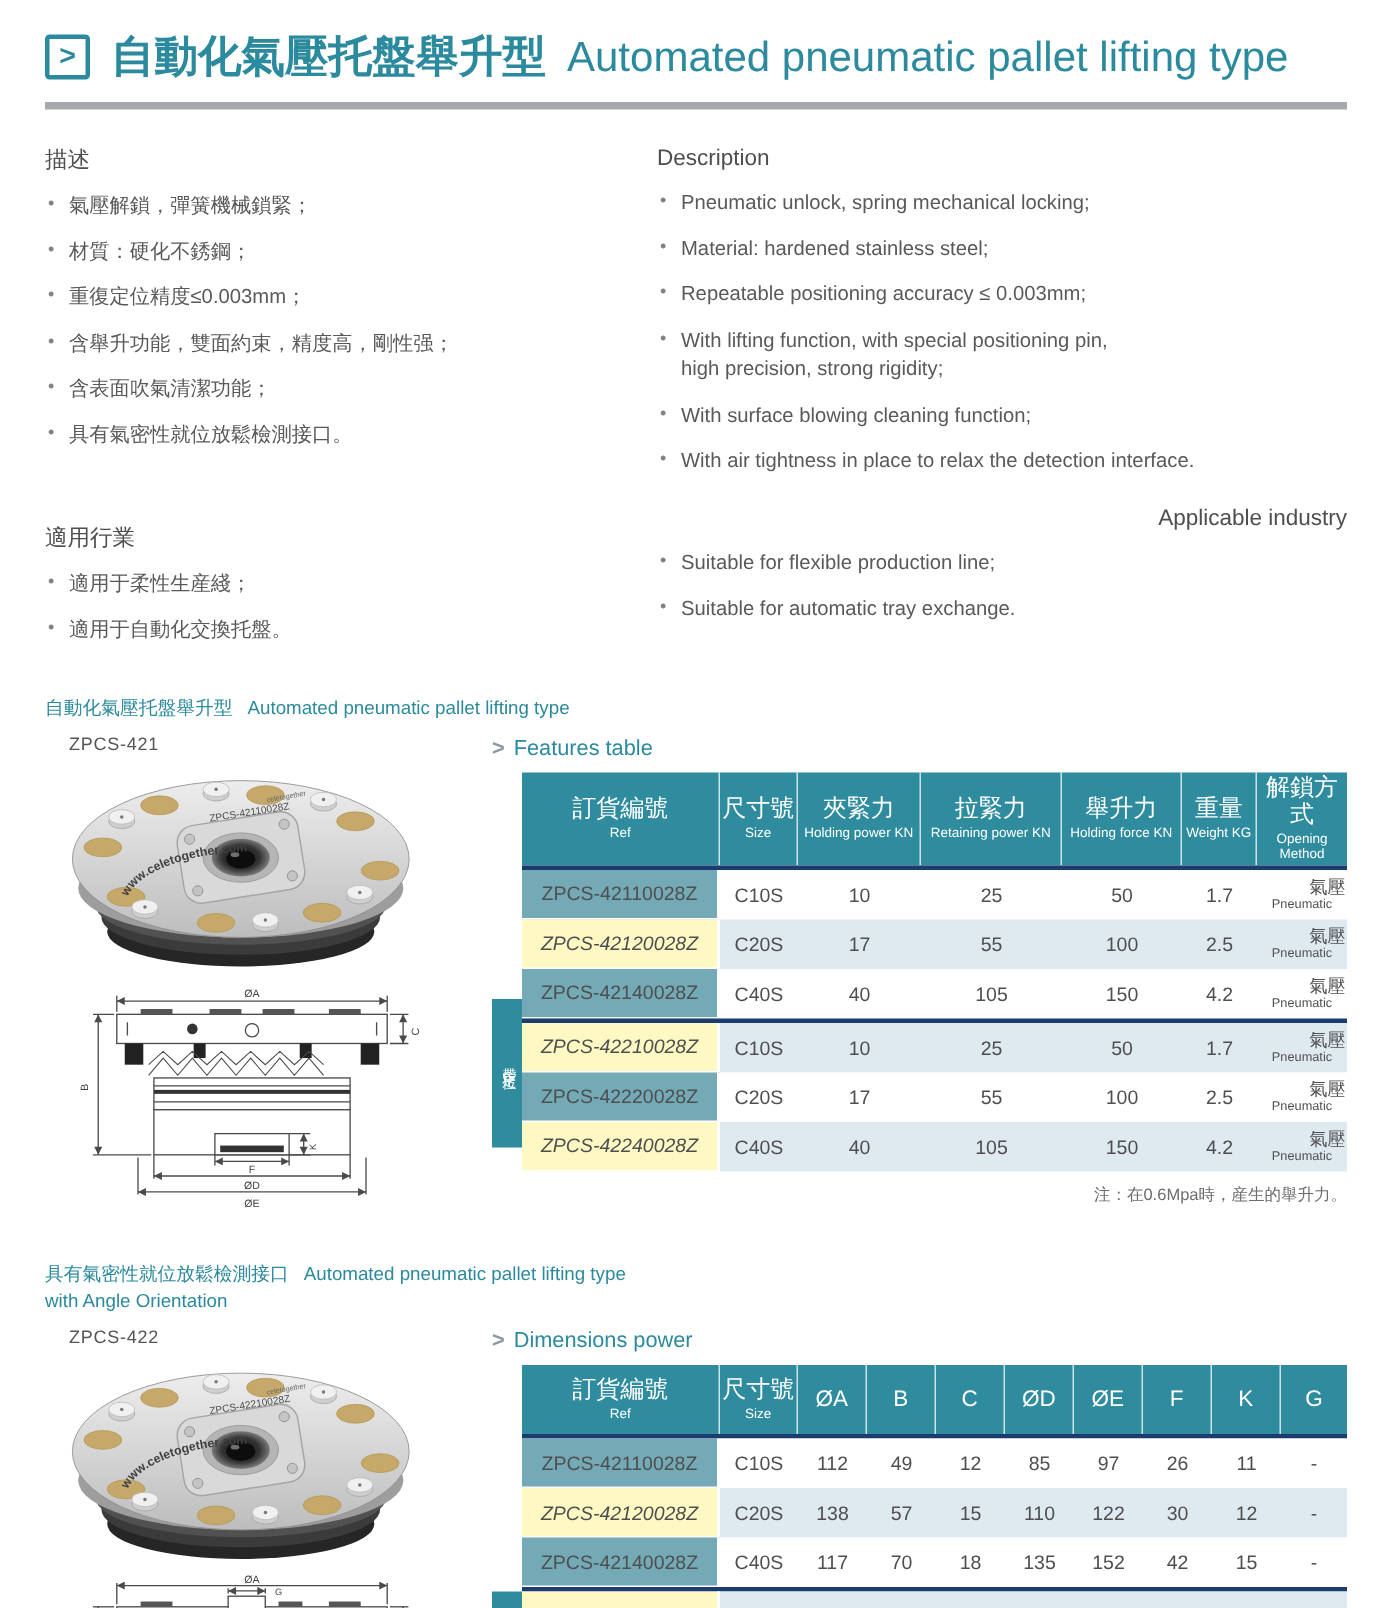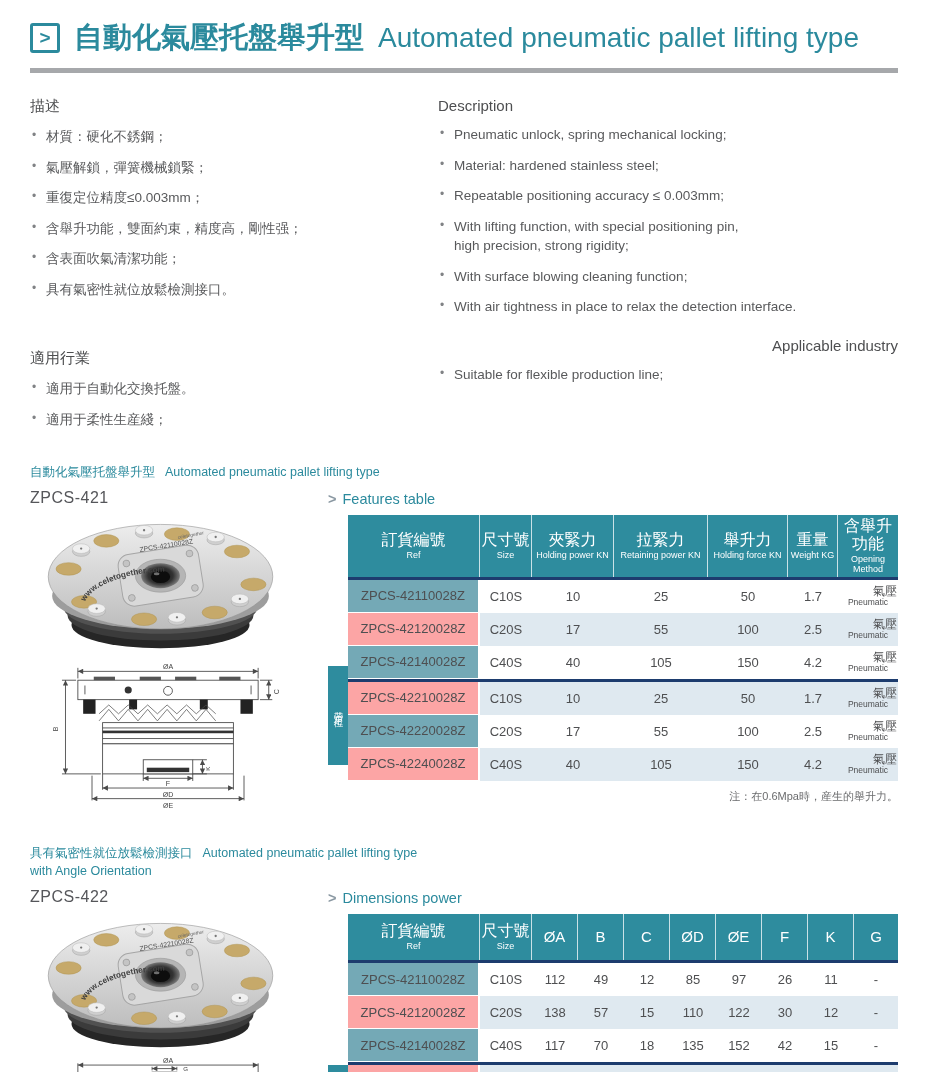--- a/index.html
+++ b/index.html
@@ -25,39 +25,39 @@
                 margin-top:11px; white-space:pre-line; }
   ul.blist li::before { content:"•"; position:absolute; left:2px; top:0; color:#808285; font-size:12px; }
   .gap-zh { margin-top:50px; }
   .gap-en { margin-top:20px;text-align:right; }
 
   
   .caption { font-size:12.5px; color:#2b8a9d; margin-top:34px; line-height:1.4; }
   .caption .en { margin-left:10px; }
   .section { display:flex; margin-top:4px; }
   .sec-left { width:302px; }
-  .model { font-size:16px; color:#55565a; letter-spacing:.5px; margin:4px 0 0 0; }
+  .model { font-size:12px; color:#55565a; letter-spacing:.5px; margin:4px 0 0 16px; }
   svg.photo { width:262px; height:150px; display:block; }
   svg.draw  { width:276px; height:152px; display:block; margin-top:2px; }
   .sec-right { flex:1; padding-left:8px; }
   .tbl-title { font-size:14.5px; color:#2b8a9d; margin:6px 0 8px 0; }
   .tbl-title .arr { color:#8a98a2; font-weight:bold; margin-right:6px; }
 
   
   .tblwrap { position:relative; margin-left:20px; }
   table.dt { border-collapse:separate; border-spacing:0; width:100%; table-layout:fixed; }
   table.dt th { background:#2e8c9e; color:#fff; font-weight:400; height:46px; vertical-align:middle;
                 border-right:1px solid rgba(255,255,255,.75); padding:2px 1px; text-align:center; }
   table.dt th:last-child { border-right:none; }
   .th-zh { font-size:16px; line-height:1.15; }
   .th-big { font-size:15px; }
   .th-en { font-size:9px; line-height:1.1; margin-top:1px; }
   table.dt td { height:33px; text-align:center; font-size:13px; color:#4e4f51; padding:0 1px; }
   td.ref { background:#74a9b6; color:#fff; font-size:12.5px; border-bottom:1px solid #fff; border-right:2px solid #fff; }
-  tr.light td { background:#dfe9f0; } tr.light td.ref { background:#fca5a5; }
+  tr.light td { background:#dfe9f0; } tr.light td.ref { background:#fef9c3;font-style:italic; }
   tr.white td { background:#fff; }   tr.white td.ref { background:#74a9b6; }
   tr.divider td { height:3px; background:#1d3c6e; padding:0; border:none; }
   .op-zh { font-size:12px; line-height:1.05;text-align:right; }
   .op-en { font-size:8.5px; line-height:1.05; }
   .band { position:absolute; left:-20px; top:151px; width:20px; height:99px; background:#2e8c9e;
           display:flex; align-items:center; justify-content:center; }
   .band span { writing-mode:vertical-rl; text-orientation:upright; color:#fff; font-size:9.5px; letter-spacing:3px; }
   .note { text-align:right; font-size:11px; color:#6b6c6e; margin-top:8px; }
 
   svg text { font-family:"Liberation Sans","DejaVu Sans",sans-serif; }
@@ -72,47 +72,48 @@
     <div class="title">
       <span class="zh">自動化氣壓托盤舉升型</span><span class="en">Automated pneumatic pallet lifting type</span>
     </div>
   </div>
   <div class="rule"></div>
 
   <div class="cols">
     <div class="col-zh">
       <div class="sec-h">描述</div>
       <ul class="blist">
+          <li>氣壓解鎖，彈簧機械鎖緊；</li>
           <li>材質：硬化不銹鋼；</li>
-          <li>氣壓解鎖，彈簧機械鎖緊；</li>
           <li>重復定位精度≤0.003mm；</li>
           <li>含舉升功能，雙面約束，精度高，剛性强；</li>
           <li>含表面吹氣清潔功能；</li>
           <li>具有氣密性就位放鬆檢測接口。</li>
         </ul>
       <div class="sec-h gap-zh">適用行業</div>
       <ul class="blist">
+          <li>適用于柔性生産綫；</li>
           <li>適用于自動化交換托盤。</li>
-          <li>適用于柔性生産綫；</li>
         </ul>
     </div>
     <div class="col-en">
       <div class="sec-h">Description</div>
       <ul class="blist">
           <li>Pneumatic unlock, spring mechanical locking;</li>
           <li>Material: hardened stainless steel;</li>
           <li>Repeatable positioning accuracy ≤ 0.003mm;</li>
           <li>With lifting function, with special positioning pin,
 high precision, strong rigidity;</li>
           <li>With surface blowing cleaning function;</li>
           <li>With air tightness in place to relax the detection interface.</li>
         </ul>
       <div class="sec-h gap-en">Applicable industry</div>
       <ul class="blist">
           <li>Suitable for flexible production line;</li>
+          <li>Suitable for automatic tray exchange.</li>
         </ul>
     </div>
   </div>
 
   <div class="caption">
     <span>自動化氣壓托盤舉升型</span><span class="en">Automated pneumatic pallet lifting type</span>
   </div>
   <div class="section">
     <div class="sec-left">
       <div class="model">ZPCS-421</div>
@@ -304,21 +305,21 @@
                 </th>
                 <th>
                   <div class="th-zh">舉升力</div>
                   <div class="th-en">Holding force KN</div>
                 </th>
                 <th>
                   <div class="th-zh">重量</div>
                   <div class="th-en">Weight KG</div>
                 </th>
                 <th>
-                  <div class="th-zh">含舉升功能</div>
+                  <div class="th-zh">解鎖方式</div>
                   <div class="th-en">Opening Method</div>
                 </th>
               </tr>
             </thead>
           <tbody id="ft-body">
               <tr class="divider">
                 <td colspan="7"></td>
               </tr>
               <tr class="white">
                 <td class="ref">ZPCS-42110028Z</td>

